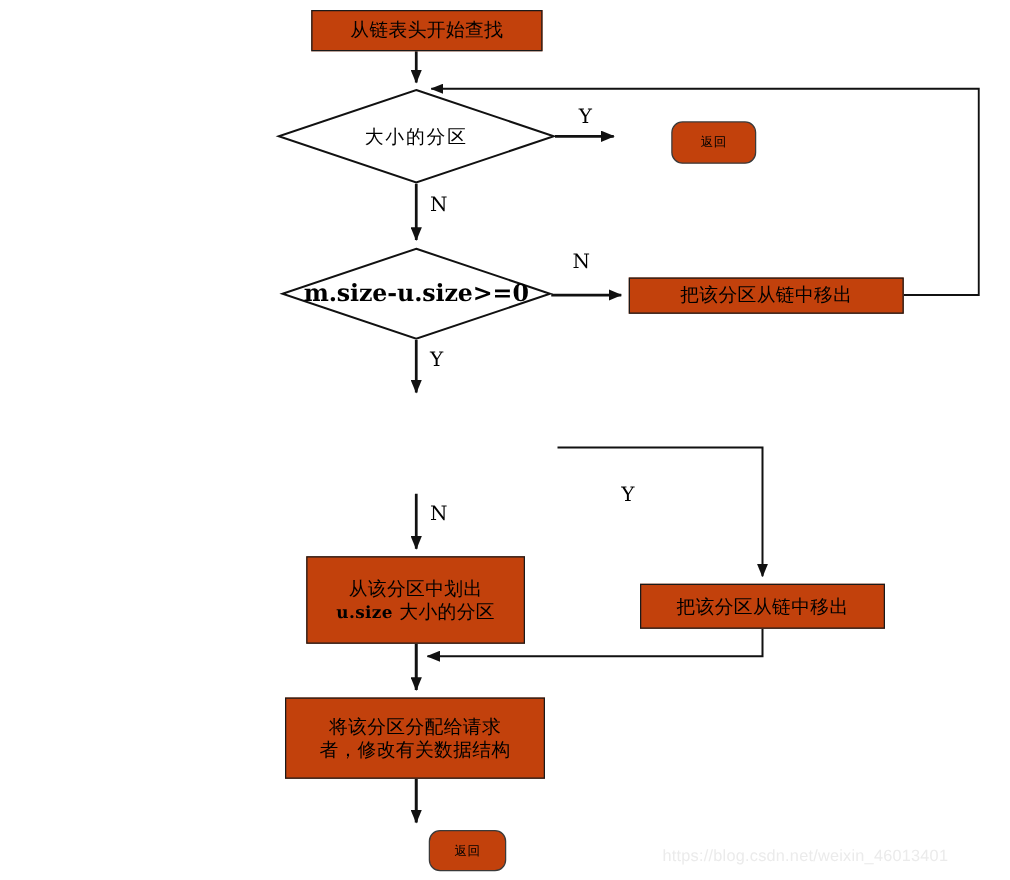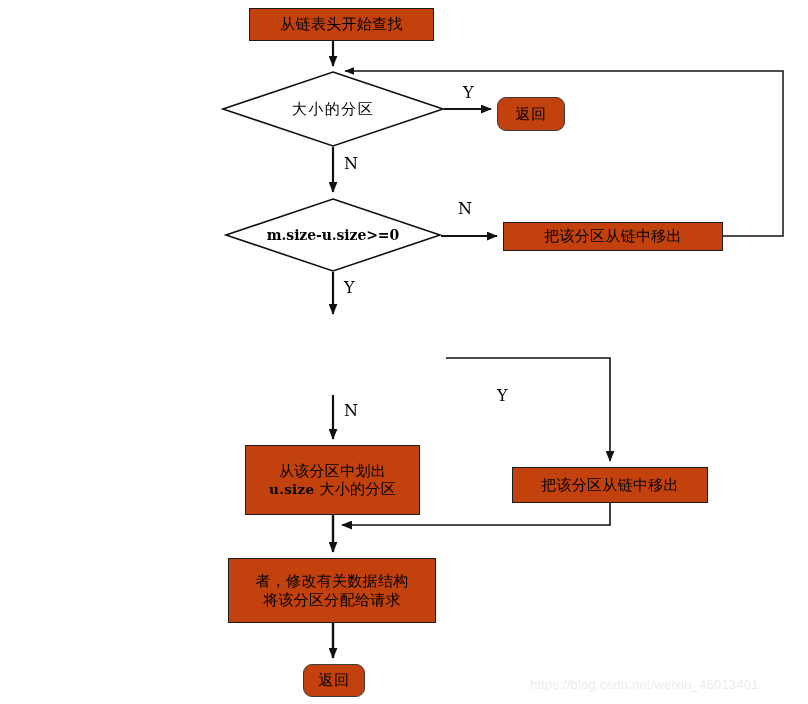--- a/index.html
+++ b/index.html
@@ -39,22 +39,23 @@
     border: 1.6px solid #1a1a1a;
     font-family: "DejaVu Sans", sans-serif;
     font-size: 15px;
     line-height: 1.22;
     letter-spacing: 0.3px;
   }
   .terminal {
     border: 1.6px solid #3a3a3a;
     border-radius: 9px;
     font-family: Liberation Serif, serif;
-    font-size: 15px;
+    font-size: 10px;
     letter-spacing: 0.5px;
+    margin-left: 40px;
   }
   .decision-wrap {
     position: absolute;
     pointer-events: none;
   }
   .decision-wrap svg {
     position: absolute;
     left: 0;
     top: 0;
     overflow: visible;
@@ -73,21 +74,21 @@
     pointer-events: auto;
   }
   .dec-cjk .decision-label {
     font-family: "DejaVu Sans", sans-serif;
     font-size: 15px;
     letter-spacing: 1.5px;
   }
   .dec-code .decision-label {
     font-family: "DejaVu Serif", serif;
     font-weight: bold;
-    font-size: 14px;
+    font-size: 19px;
     letter-spacing: -0.1px;
   }
   .branch-label {
     position: absolute;
     color: #000000;
     font-family: "DejaVu Serif", serif;
     font-size: 16px;
     line-height: 1;
   }
   .mono-inline {
@@ -176,22 +177,22 @@
       <span class="l2"><span class="mono-inline">u.size</span><span> 大小的分区</span></span>
     </div>
   </div>
 
   <div class="node proc" style="left:512px; top:467px; width:196px; height:36px;">
     <span>把该分区从链中移出</span>
   </div>
 
   <div class="node proc" style="left:228px; top:558px; width:208px; height:65px;">
     <div>
+      <span class="l2">将该分区分配给请求</span>
       <span class="l2">者，修改有关数据结构</span>
-      <span class="l2">将该分区分配给请求</span>
     </div>
   </div>
 
   <div class="node terminal" style="left:303px; top:664px; width:62px; height:33px;">
     <span>返回</span>
   </div>
 
   <div class="branch-label" style="left:463px; top:85px;">Y</div>
   <div class="branch-label" style="left:344px; top:156px;">N</div>
   <div class="branch-label" style="left:458px; top:201px;">N</div>

